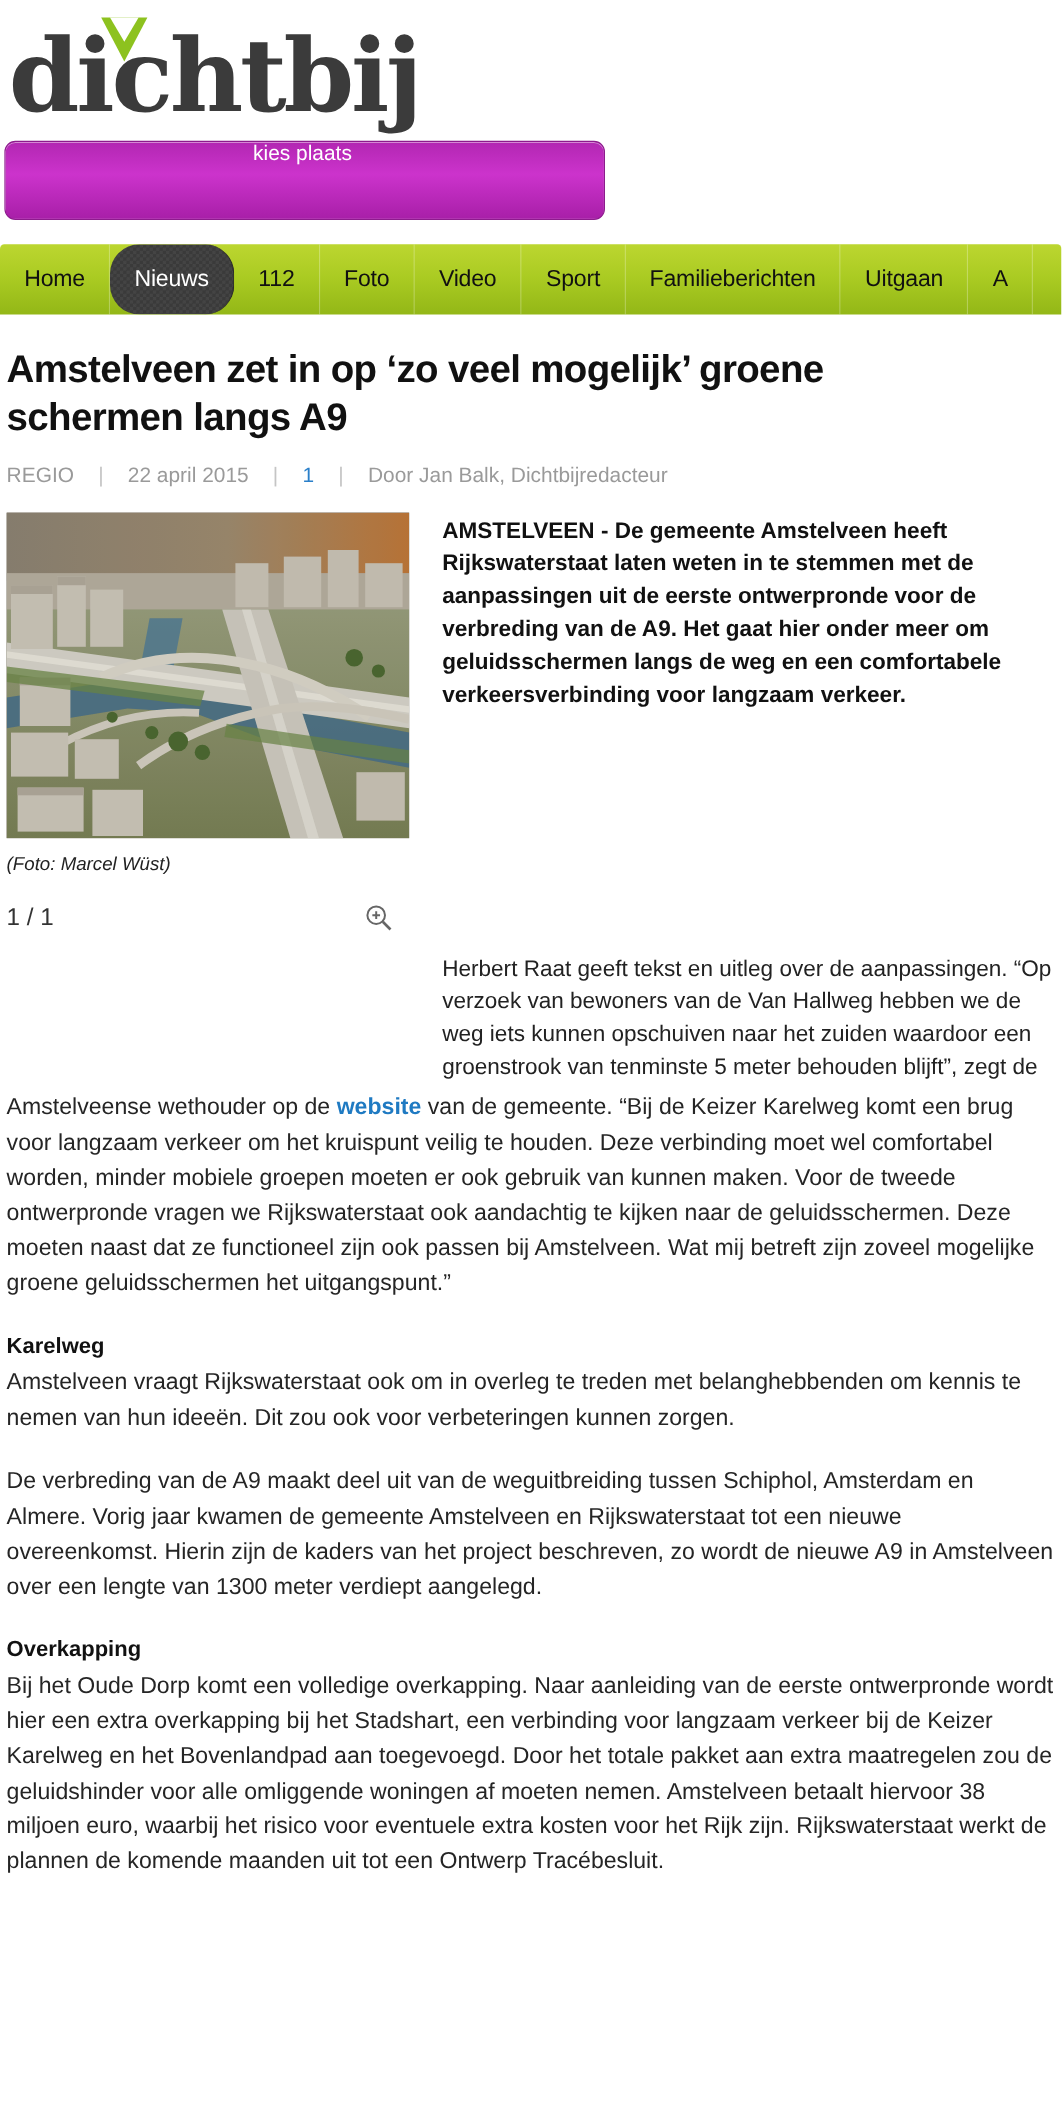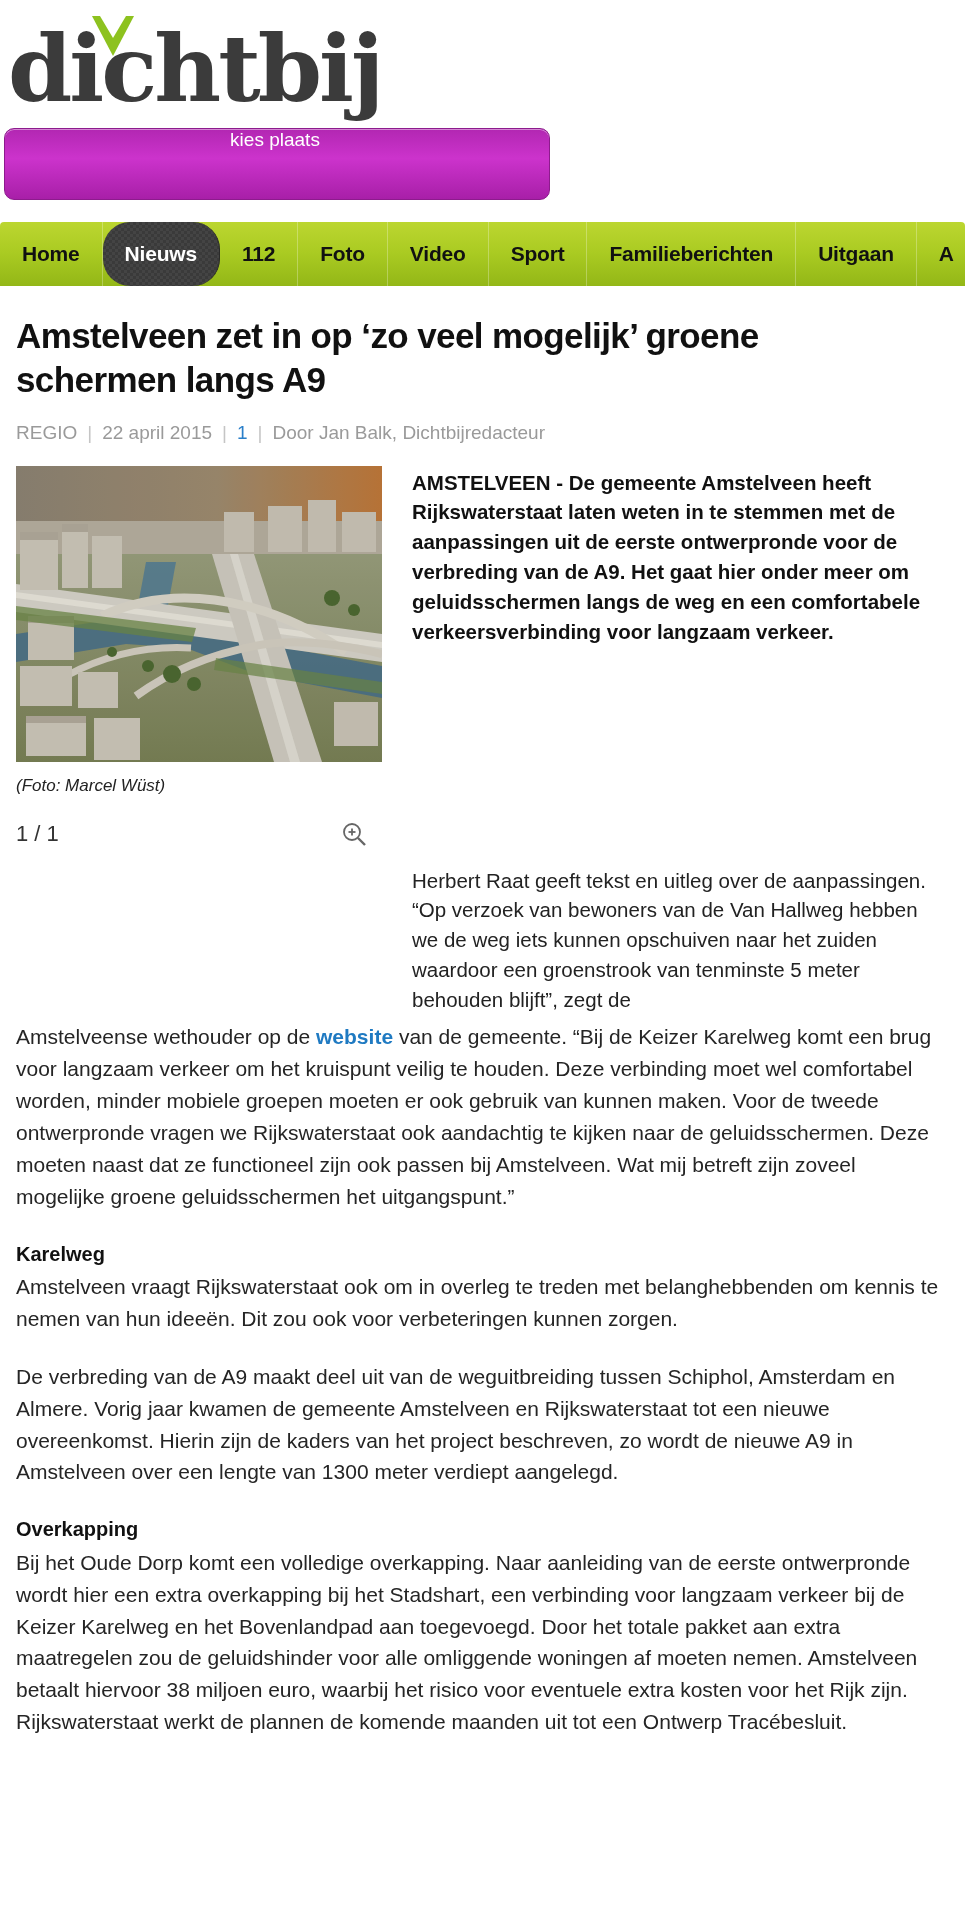--- a/index.html
+++ b/index.html
@@ -120,58 +120,58 @@
     border-radius: 4px 4px 0 0;
     overflow: hidden;
     width: 100%;
   }
   .nav-item {
     display: flex;
     align-items: center;
     justify-content: center;
     padding: 0 22px;
     font-size: 21px;
-    font-weight: bold;
+    font-weight: normal;
     color: #111111;
     border-right: 1px solid rgba(255,255,255,0.28);
     white-space: nowrap;
     letter-spacing: -0.2px;
   }
   .nav-item.active {
     color: #ffffff;
     background-color: #3a3a3a;
     background-image:
       linear-gradient(45deg, rgba(255,255,255,0.05) 25%, transparent 25%, transparent 75%, rgba(255,255,255,0.05) 75%),
       linear-gradient(45deg, rgba(255,255,255,0.05) 25%, transparent 25%, transparent 75%, rgba(255,255,255,0.05) 75%);
     background-size: 6px 6px;
     background-position: 0 0, 3px 3px;
     border-right: 1px solid #2a2a2a;
     border-radius: 27px;
   }
 
   
   .article {
-    padding: 0 16px;
+    padding: 0 6px;
   }
   .headline {
     font-family: "Liberation Sans", sans-serif;
     font-size: 35px;
     font-weight: bold;
     line-height: 1.25;
     letter-spacing: -0.6px;
     color: #111111;
     margin: 28px 0 0 0;
     max-width: 790px;
   }
   .byline {
     margin: 20px 0 0 0;
     font-size: 19px;
     color: #9a9a9a;
     display: flex;
-    gap: 0;
+    gap: 12px;
     white-space: nowrap;
   }
   .byline .sep { margin: 0 10px; color: #c5c5c5; }
   .byline .comments { color: #2a7fc9; }
 
   
   .media-row {
     margin-top: 22px;
     display: flex;
     align-items: flex-start;

